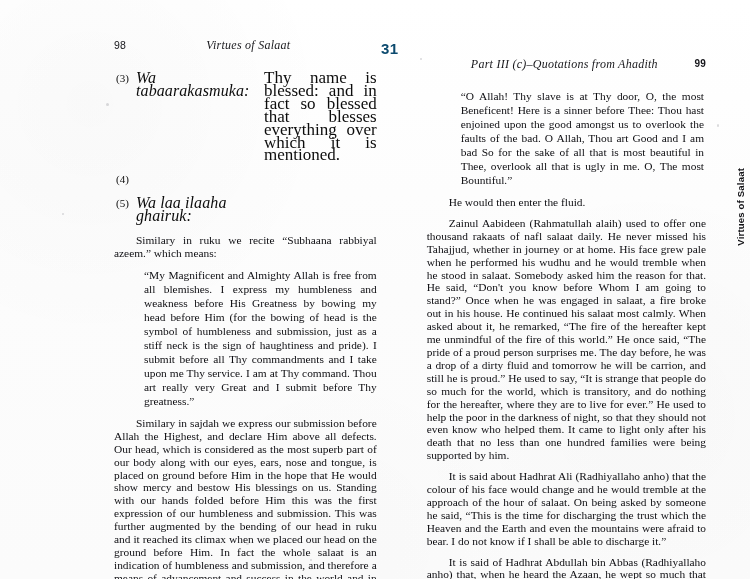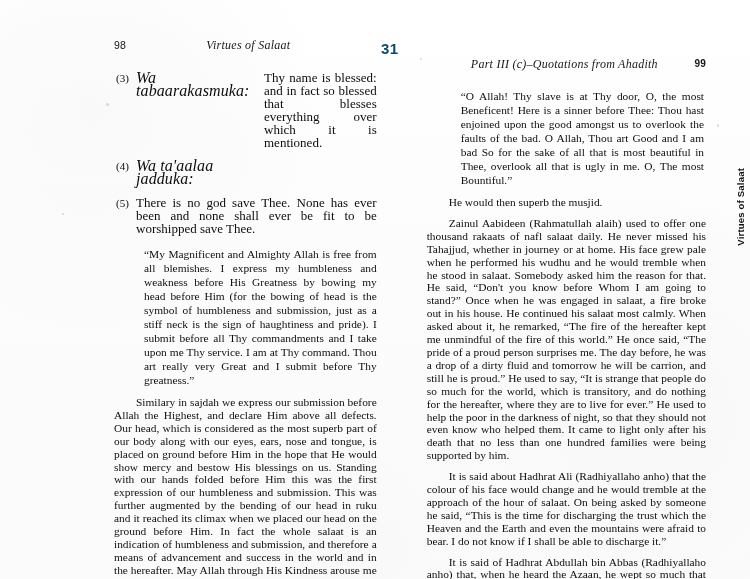--- a/index.html
+++ b/index.html
@@ -165,21 +165,21 @@
     flex: 0 0 128px;
     font-style: italic;
     font-size: 16px;
     line-height: 12.9px;
     letter-spacing: 0.1px;
     box-sizing: border-box;
     padding-right: 6px;
   }
   .gloss-def {
     flex: 1 1 auto;
-    font-size: 13px;
+    font-size: 17px;
     line-height: 12.9px;
     text-align: justify;
     text-justify: inter-word;
   }
 
   
   .speck {
     position: absolute;
     z-index: 2;
     background: #b9b9bd;
@@ -216,32 +216,32 @@
       <div class="gloss">
 
         <div class="gloss-row">
           <div class="gloss-num">(3)</div>
           <div class="gloss-term">Wa tabaarakasmuka:</div>
           <div class="gloss-def">Thy name is blessed: and in fact so blessed that blesses everything over which it is mentioned.</div>
         </div>
 
         <div class="gloss-row">
           <div class="gloss-num">(4)</div>
-          <div class="gloss-term">Wa ta'aalaa jadduka:</div>
         </div>
 
         <div class="gloss-row">
           <div class="gloss-num">(5)</div>
-          <div class="gloss-def">There is no god save Thee. None has ever been and none shall ever be fit to be worshipped save Thee.</div>
+          <div class="gloss-term">Wa laa ilaaha ghairuk:</div>
         </div>
 
       </div>
 
       <div class="body">
 
+        <p>Similary in ruku we recite “Subhaana rabbiyal azeem.” which means:</p>
 
         <div class="quote">
           <p>“My Magnificent and Almighty Allah is free from all blemishes. I express my humbleness and weakness before His Greatness by bowing my head before Him (for the bowing of head is the symbol of humbleness and submission, just as a stiff neck is the sign of haughtiness and pride). I submit before all Thy commandments and I take upon me Thy service. I am at Thy command. Thou art really very Great and I submit before Thy greatness.”</p>
         </div>
 
         <p>Similary in sajdah we express our submission before Allah the Highest, and declare Him above all defects. Our head, which is considered as the most superb part of our body along with our eyes, ears, nose and tongue, is placed on ground before Him in the hope that He would show mercy and bestow His blessings on us. Standing with our hands folded before Him this was the first expression of our humbleness and submission. This was further augmented by the bending of our head in ruku and it reached its climax when we placed our head on the ground before Him. In fact the whole salaat is an indication of humbleness and submission, and therefore a means of advancement and success in the world and in the hereafter. May Allah through His Kindness arouse me and all the Muslims to offer such a salaat.</p>
 
       </div>
     </div>
 
@@ -252,21 +252,21 @@
         <span class="folio folio-right">99</span>
       </div>
 
       <div class="body">
 
 
         <div class="quote">
           <p>“O Allah! Thy slave is at Thy door, O, the most Beneficent! Here is a sinner before Thee: Thou hast enjoined upon the good amongst us to overlook the faults of the bad. O Allah, Thou art Good and I am bad So for the sake of all that is most beautiful in Thee, overlook all that is ugly in me. O, The most Bountiful.”</p>
         </div>
 
-        <p>He would then superb the musjid.</p>
+        <p>He would then enter the fluid.</p>
 
         <p>Zainul Aabideen (Rahmatullah alaih) used to offer one thousand rakaats of nafl salaat daily. He never missed his Tahajjud, whether in journey or at home. His face grew pale when he performed his wudhu and he would tremble when he stood in salaat. Somebody asked him the reason for that. He said, “Don't you know before Whom I am going to stand?” Once when he was engaged in salaat, a fire broke out in his house. He continued his salaat most calmly. When asked about it, he remarked, “The fire of the hereafter kept me unmindful of the fire of this world.” He once said, “The pride of a proud person surprises me. The day before, he was a drop of a dirty fluid and tomorrow he will be carrion, and still he is proud.” He used to say, “It is strange that people do so much for the world, which is transitory, and do nothing for the hereafter, where they are to live for ever.” He used to help the poor in the darkness of night, so that they should not even know who helped them. It came to light only after his death that no less than one hundred families were being supported by him.</p>
 
         <p>It is said about Hadhrat Ali (Radhiyallaho anho) that the colour of his face would change and he would tremble at the approach of the hour of salaat. On being asked by someone he said, “This is the time for discharging the trust which the Heaven and the Earth and even the mountains were afraid to bear. I do not know if I shall be able to discharge it.”</p>
 
         <p>It is said of Hadhrat Abdullah bin Abbas (Radhiyallaho anho) that, when he heard the Azaan, he wept so much that his shawl would get wet with his tears, his veins would swell and his eyes would become red. Somebody said to him, “We do not see anything in the Azaan that should make you so nervous.” He replied, “If people understood what the mu'azzin announced to them, they would give up</p>
 
       </div>
     </div>
 

